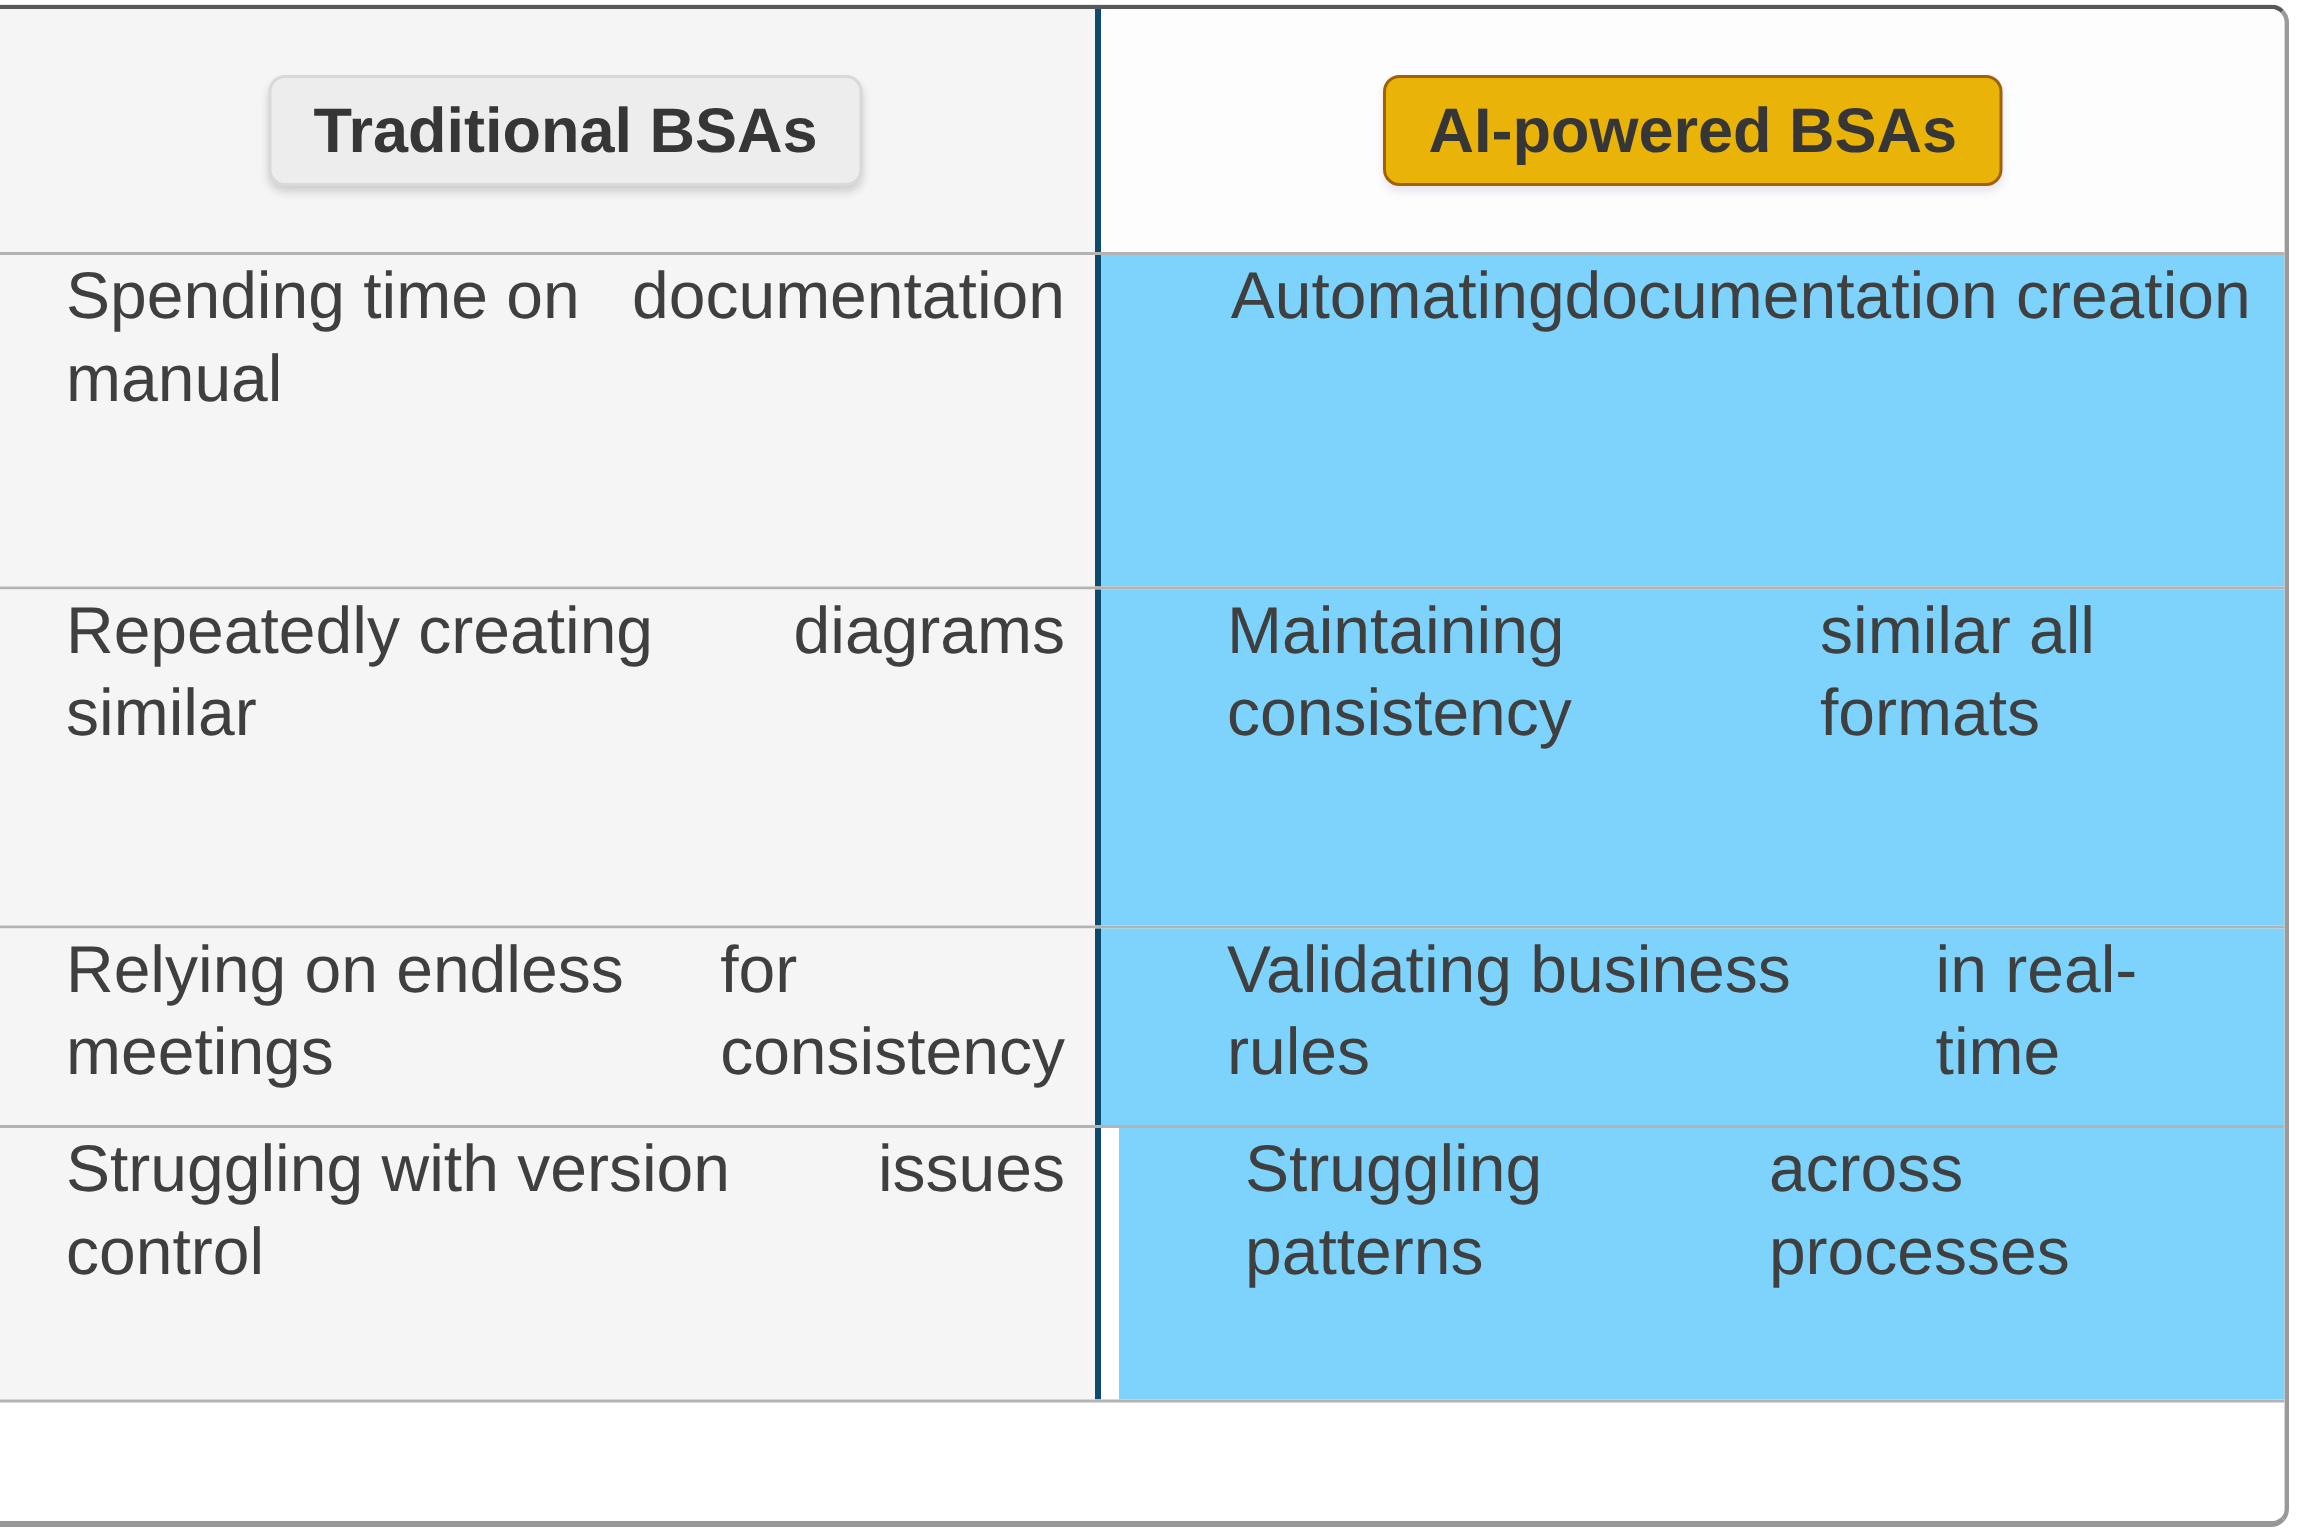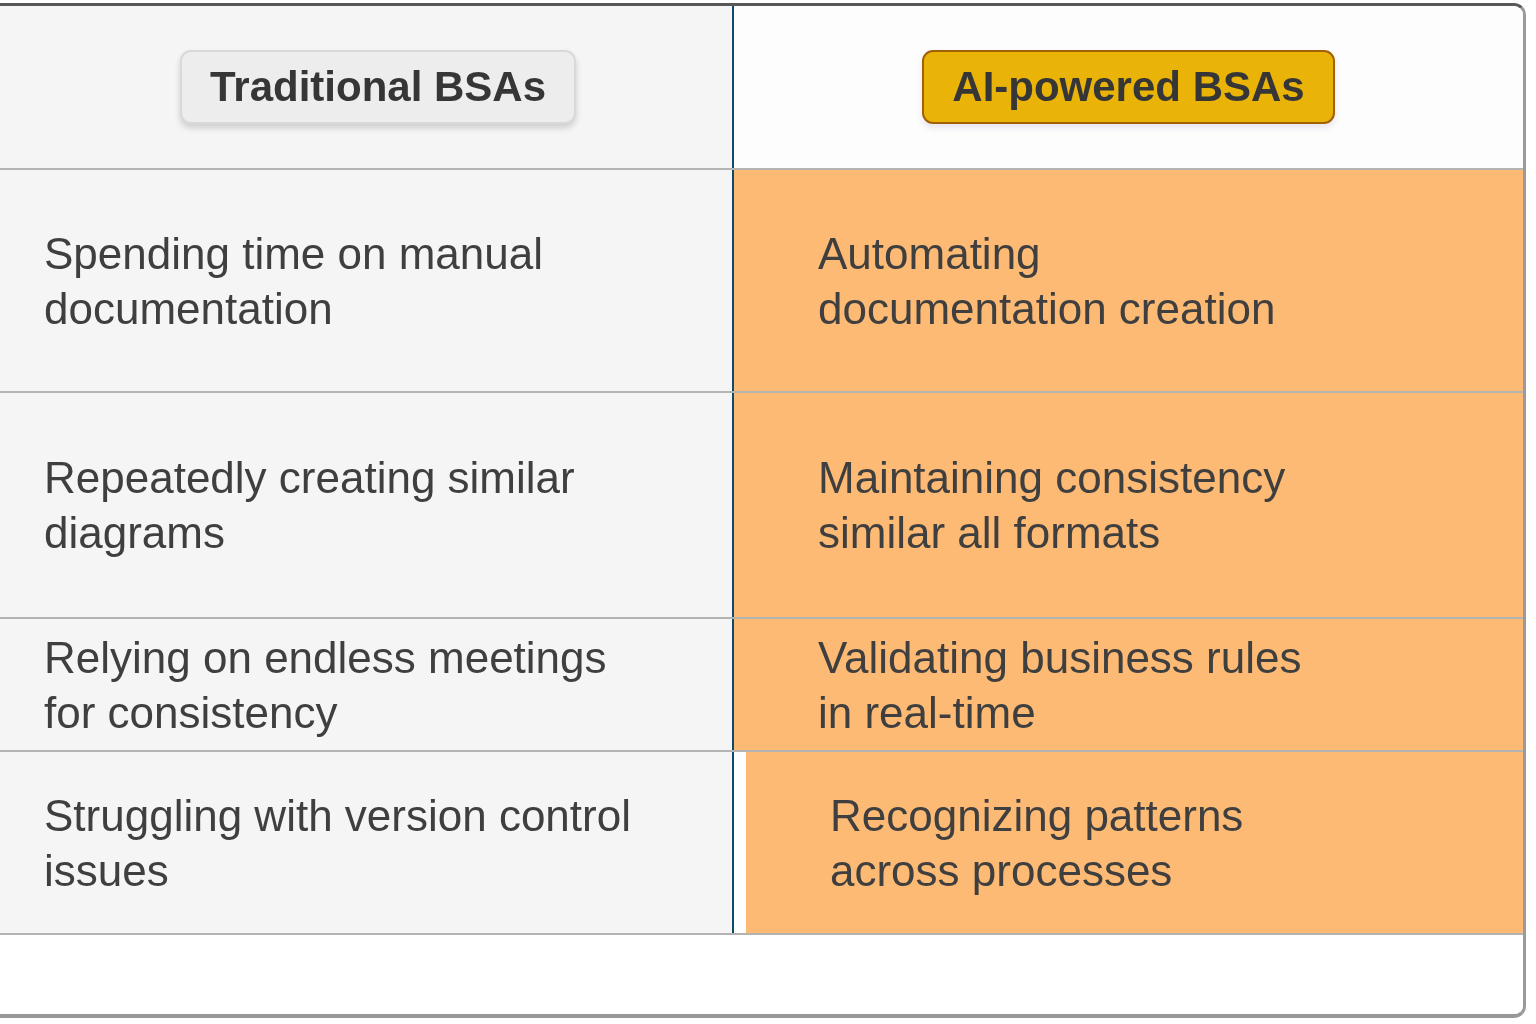--- a/index.html
+++ b/index.html
@@ -21,21 +21,21 @@
     display: flex;
     flex-direction: column;
     overflow: hidden;
   }
   .trow {
     display: grid;
     grid-template-columns: 734px 1fr;
     flex: 0 0 auto;
   }
   .trow.divided { border-top: 2px solid #b3b3b3; }
-  .cell-left  { border-right: 2px solid #0c4a6e; }
+  .cell-left  { border-right: 4px solid #0c4a6e; }
 
   
   .header-row { height: 162px; }
   .header-cell {
     background: #fdfdfd;
     display: flex;
     align-items: center;
     justify-content: center;
   }
   .badge {
@@ -58,28 +58,28 @@
     box-shadow: 0 4px 6px rgba(110,85,150,0.14);
   }
 
   
   .row-1 { height: 223px; }
   .row-2 { height: 226px; }
   .row-3 { height: 133px; }
   .row-4 { height: 183px; gap: 12px; }
   .cell {
     display: flex;
-    flex-direction: column;
+    flex-direction: row;
     justify-content: center;
     font-size: 44px;
     line-height: 55px;
     color: #3f3f3f;
   }
   .cell-left  { background: #f5f5f5; padding-left: 44px; padding-right: 20px; }
-  .cell-right { background: #fdba74; padding-left: 84px; padding-right: 20px; }
+  .cell-right { background: #7dd3fc; padding-left: 84px; padding-right: 20px; }
 
   
   .footer-row {
     flex: 1 1 auto;
     background: #ffffff;
     border-top: 2px solid #b3b3b3;
   }
 </style>
 </head>
 <body>
@@ -127,20 +127,20 @@
       <div>in real-time</div>
     </div>
   </div>
 
   <div class="trow row-4 divided">
     <div class="cell cell-left">
       <div>Struggling with version control</div>
       <div>issues</div>
     </div>
     <div class="cell cell-right">
-      <div>Recognizing patterns</div>
+      <div>Struggling patterns</div>
       <div>across processes</div>
     </div>
   </div>
 
   <div class="footer-row"></div>
 
 </div>
 
 </body></html>

